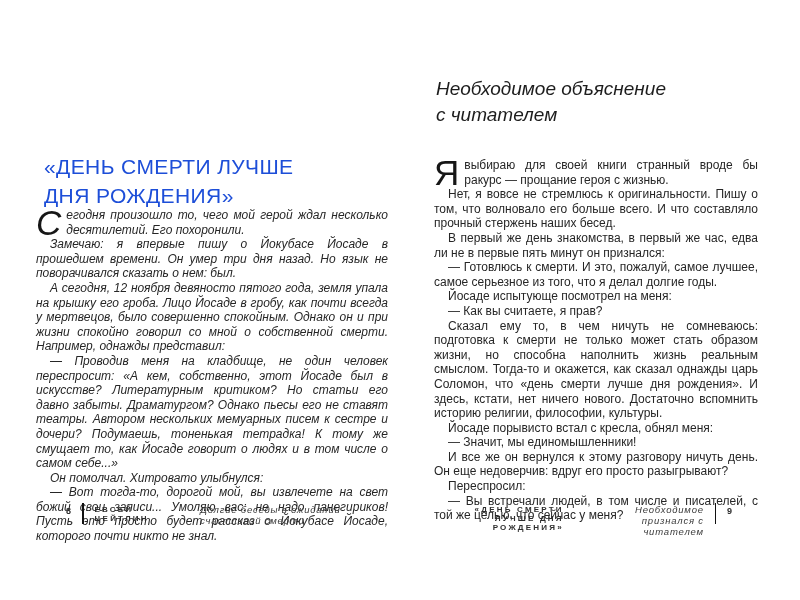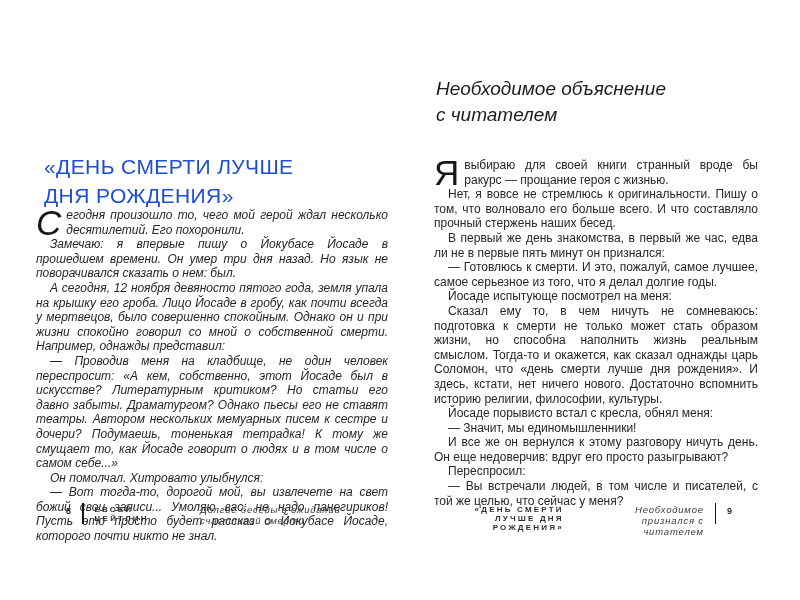--- a/index.html
+++ b/index.html
@@ -76,20 +76,21 @@
     <h2 class="section-title">
       <span class="title-line">Необходимое объяснение</span>
       <span class="title-line">с читателем</span>
     </h2>
     <div class="body-text">
       <p class="lead"><span class="dropcap">Я</span><span>выбираю для своей книги странный вроде бы ракурс — прощание героя с жизнью.</span></p>
       <p class="ind">Нет, я вовсе не стремлюсь к оригинальности. Пишу о том, что волновало его больше всего. И что составляло прочный стержень наших бесед.</p>
       <p class="ind">В первый же день знакомства, в первый же час, едва ли не в первые пять минут он признался:</p>
       <p class="ind">— Готовлюсь к смерти. И это, пожалуй, самое лучшее, самое серьезное из того, что я делал долгие годы.</p>
       <p class="ind">Йосаде испытующе посмотрел на меня:</p>
+      <p class="ind">— Как вы считаете, я прав?</p>
       <p class="ind">Сказал ему то, в чем ничуть не сомневаюсь: подготовка к смерти не только может стать образом жизни, но способна наполнить жизнь реальным смыслом. Тогда-то и окажется, как сказал однажды царь Соломон, что «день смерти лучше дня рождения». И здесь, кстати, нет ничего нового. Достаточно вспомнить историю религии, философии, культуры.</p>
       <p class="ind">Йосаде порывисто встал с кресла, обнял меня:</p>
       <p class="ind">— Значит, мы единомышленники!</p>
       <p class="ind">И все же он вернулся к этому разговору ничуть день. Он еще недоверчив: вдруг его просто разыгрывают?</p>
       <p class="ind">Переспросил:</p>
       <p class="ind">— Вы встречали людей, в том числе и писателей, с той же целью, что сейчас у меня?</p>
     </div>
     <footer class="pfooter pfooter-right">
       <span class="ftext">
         <span class="fcaps">«ДЕНЬ СМЕРТИ ЛУЧШЕ ДНЯ РОЖДЕНИЯ»</span>

